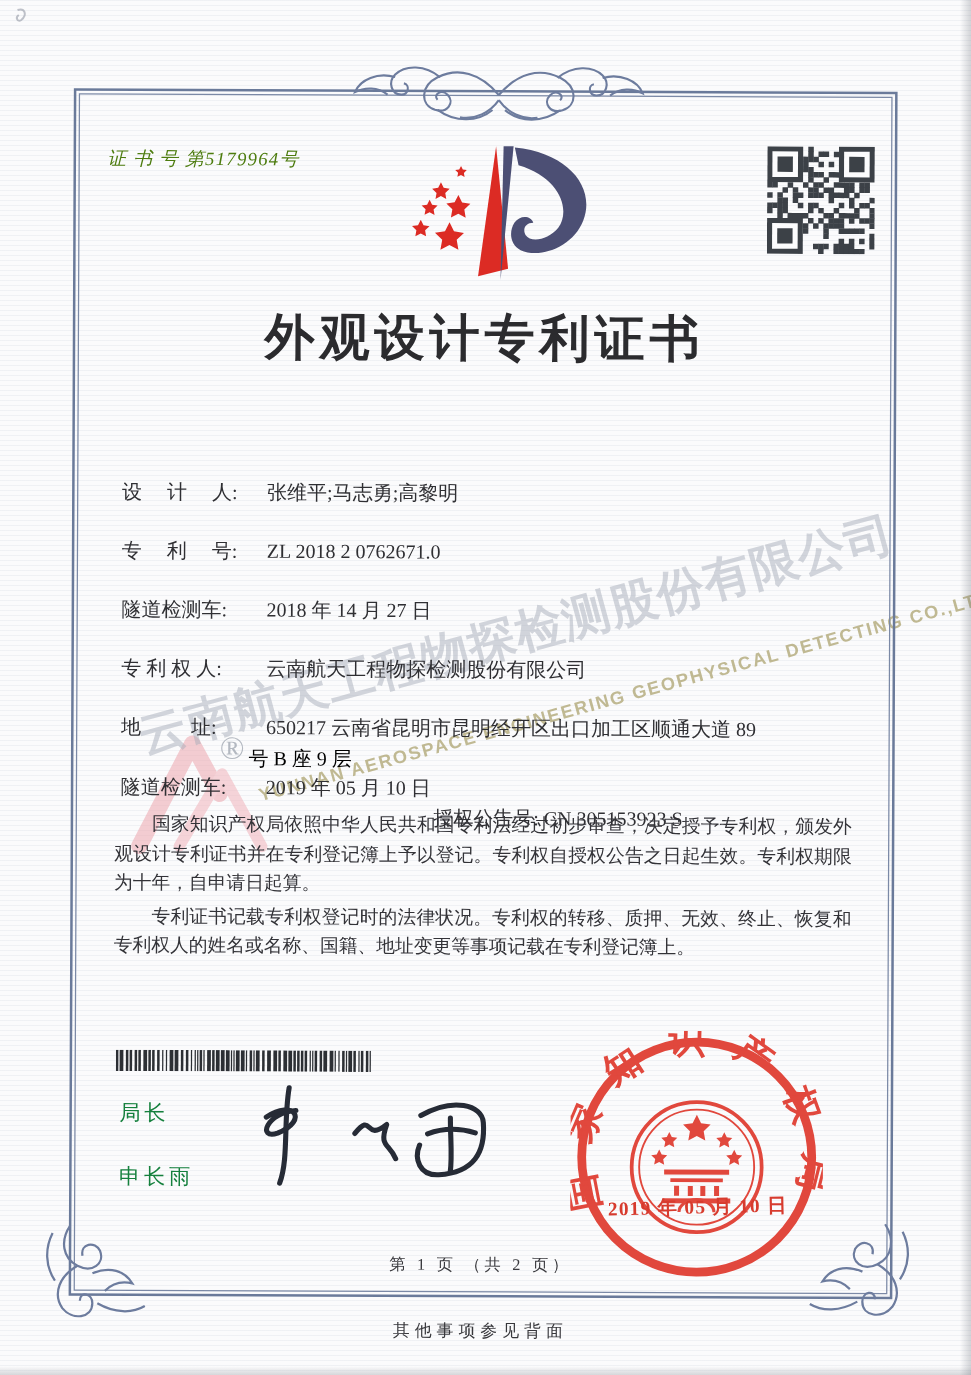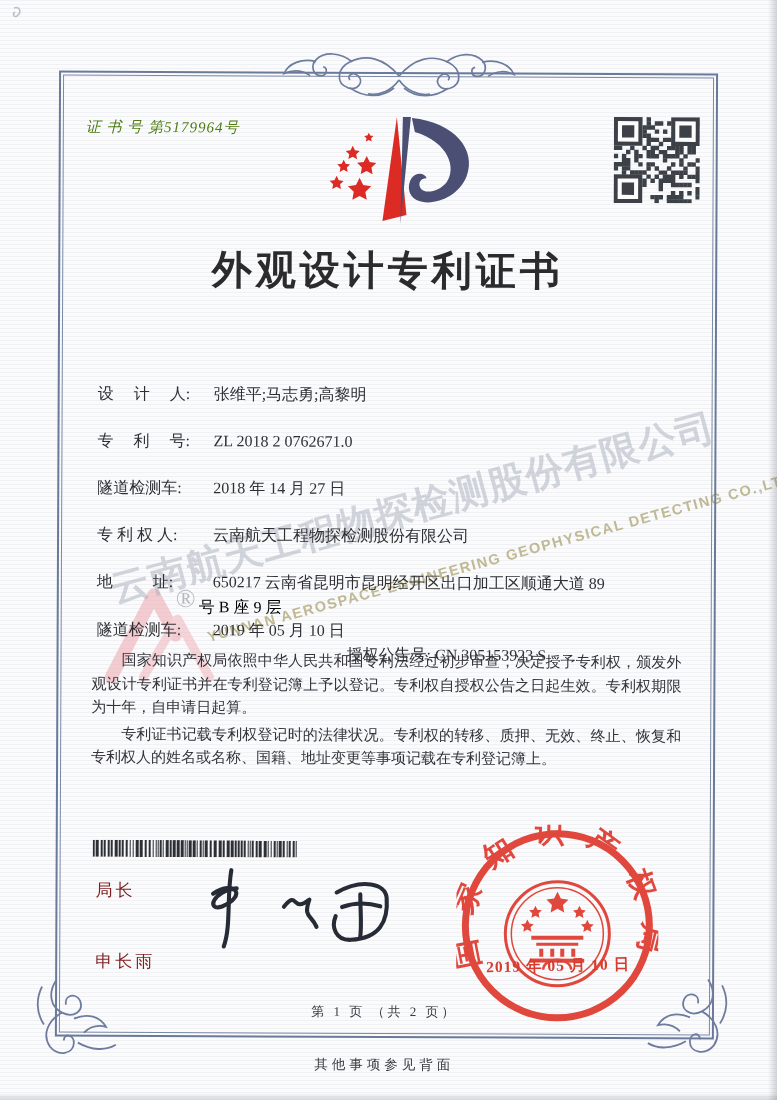--- a/index.html
+++ b/index.html
@@ -40,21 +40,21 @@
   .row .val{margin-left:4px;}
   .addr2{left:199px;font-size:16px;color:#000000;}
   .col2{left:347px;font-size:16px;color:#2f2f33;white-space:nowrap;}
 
   .paras{
     left:92px;top:650px;width:590px;
     font-size:15px;line-height:23.5px;text-align:justify;color:#333338;
   }
   .paras p{margin:0 0 3px 0;text-indent:2em;}
 
-  .signer{left:97px;font-size:17px;letter-spacing:3px;color:#7f1d1d;}
+  .signer{left:97px;font-size:17px;letter-spacing:3px;color:#15803d;}
 
   .pagelab{left:57px;top:1003px;width:659px;text-align:center;
     font-size:13px;letter-spacing:3px;color:#3a3a3e;}
   .backnote{left:57px;top:1056px;width:659px;text-align:center;
     font-size:13.5px;letter-spacing:4px;color:#37373b;}
 
   .sealdate{
     left:460px;top:955px;width:200px;text-align:center;
     color:#d73b2e;font-size:15.5px;letter-spacing:1px;font-weight:bold;
     transform:rotate(-1.5deg);
@@ -396,21 +396,21 @@
         <rect x="184" y="0" width="1" height="17" fill="#2c2f34"></rect>
         <rect x="186" y="0" width="3" height="17" fill="#2c2f34"></rect>
         <rect x="190" y="0" width="2" height="17" fill="#2c2f34"></rect>
         <rect x="194" y="0" width="1" height="17" fill="#2c2f34"></rect>
         <rect x="196" y="0" width="2" height="17" fill="#2c2f34"></rect>
         <rect x="200" y="0" width="2" height="17" fill="#2c2f34"></rect>
         <rect x="203" y="0" width="1" height="17" fill="#2c2f34"></rect>
       </svg>
 
     <div class="abs signer" style="top:880px;">局长</div>
-    <div class="abs signer" style="top:951px;">申长雨</div>
+    <div class="abs signer" style="top:931px;">申长雨</div>
 
     <svg class="abs" style="left:200px;top:852px;" width="200" height="105" viewBox="0 0 220 110">
       <g stroke="#262b36" fill="none" stroke-width="4.5" stroke-linecap="round" stroke-linejoin="round">
         <path d="M36,18 C31,48 36,80 28,102"></path>
         <path d="M16,44 C40,28 54,46 26,58 C8,64 16,40 42,38"></path>
         <path d="M94,58 C110,38 102,66 122,50 C115,70 124,66 130,80"></path>
         <path d="M152,42 C180,26 206,32 207,48 C209,74 199,92 168,94 C151,95 146,80 151,68"></path>
         <path d="M158,58 C174,52 190,54 200,57"></path>
         <path d="M178,44 C178,62 180,78 178,92"></path>
       </g>

